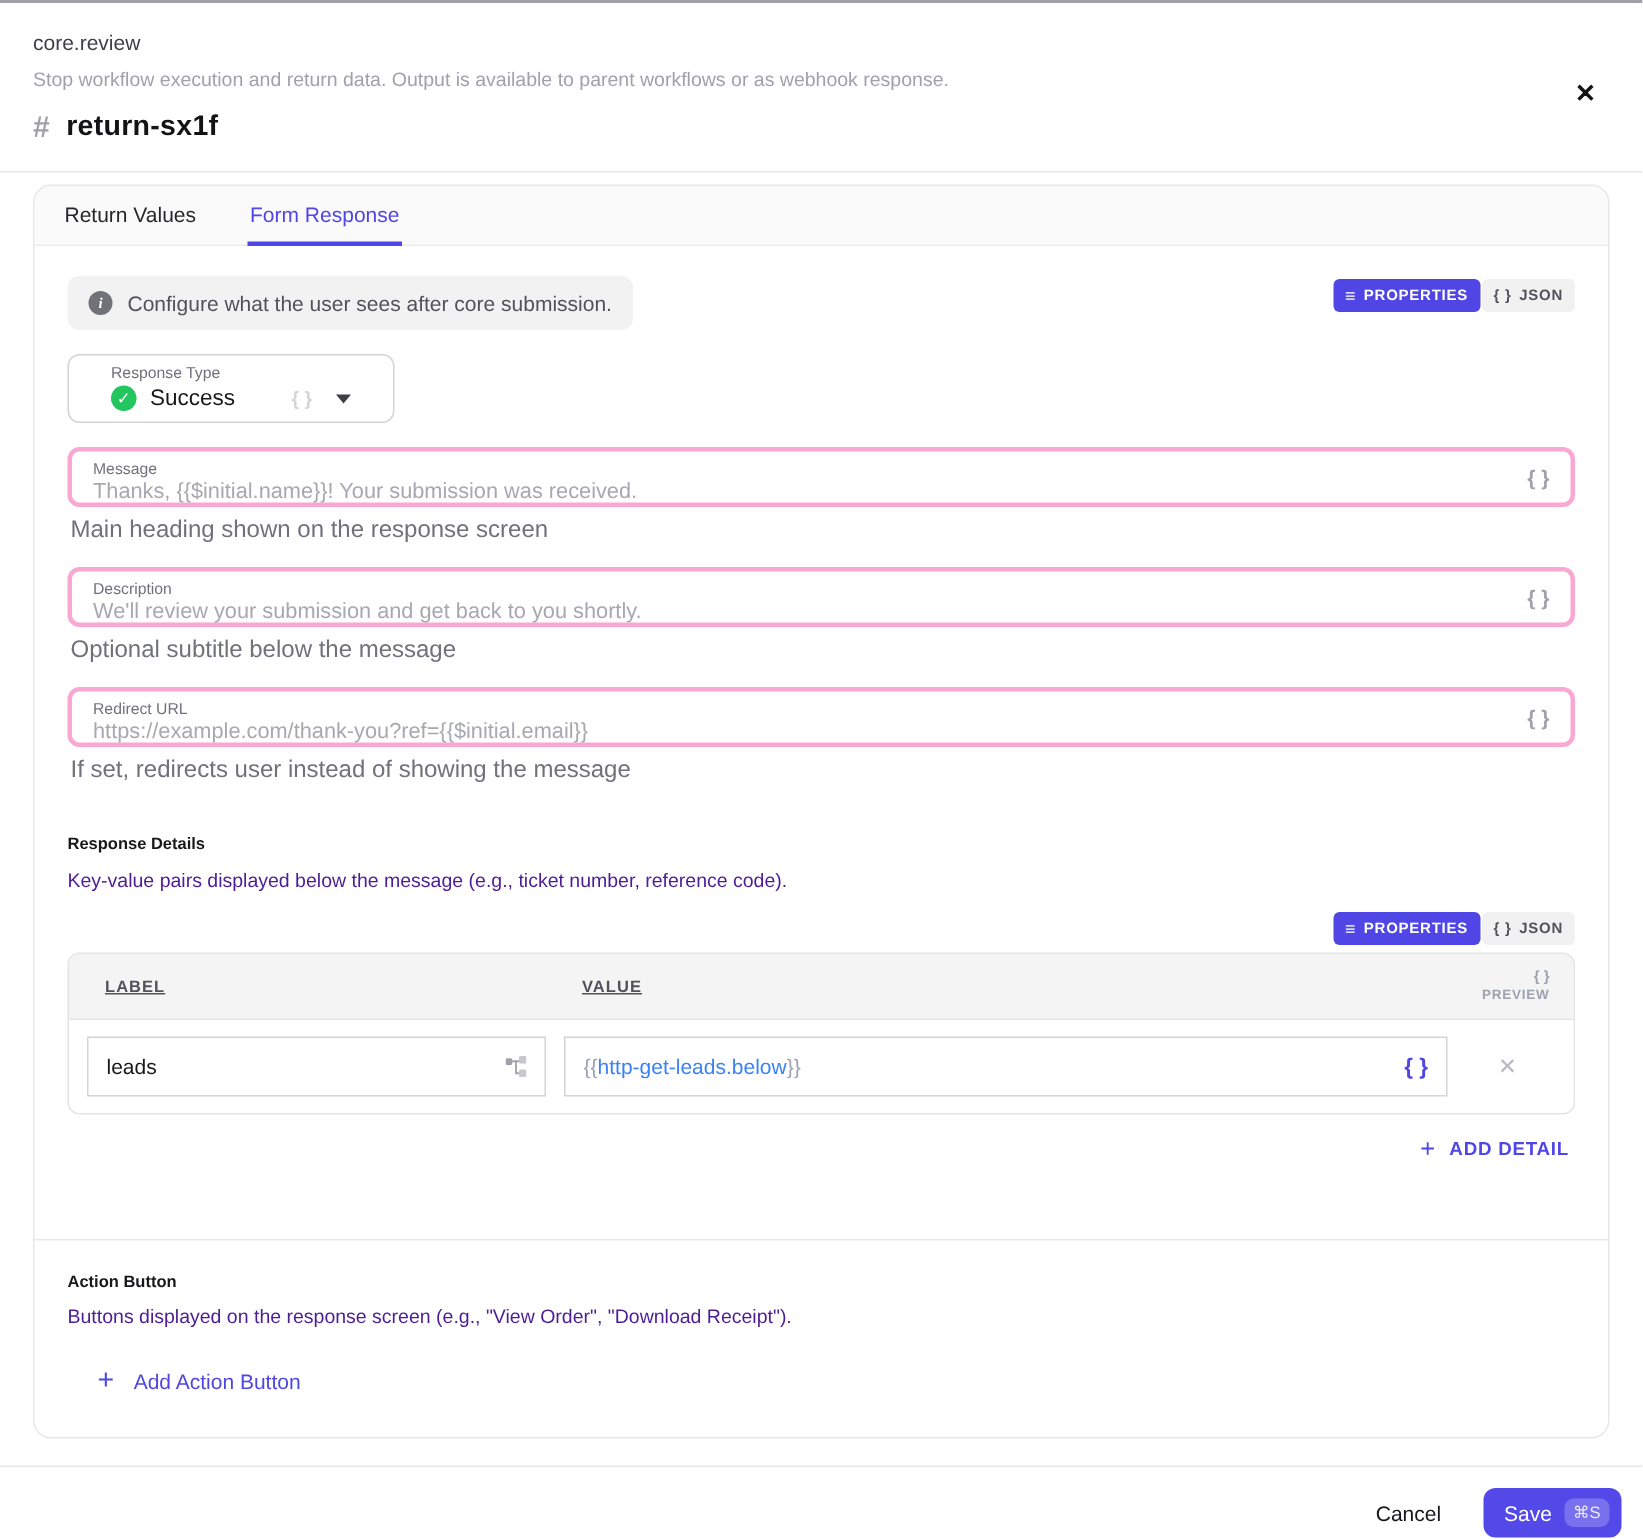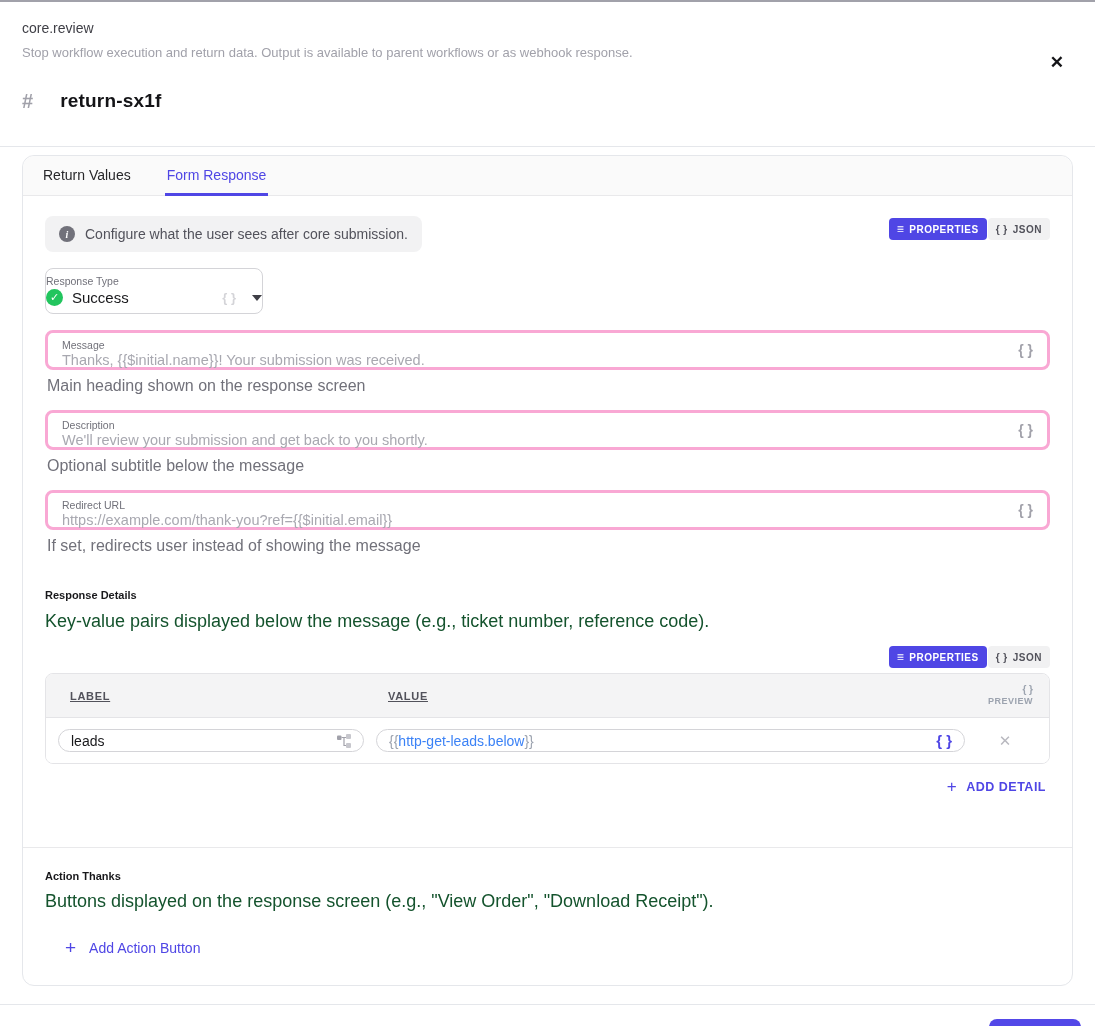--- a/index.html
+++ b/index.html
@@ -9,21 +9,21 @@
     font-family:"Liberation Sans", sans-serif; color:#18181b; position:relative;
   }
   .top-strip { height:2px; background:#a1a1aa; }
 
   
   .modal-header { position:relative; padding:18px 28px 18px 22px; border-bottom:1px solid #e5e7eb; }
   .node-type { font-size:14px; color:#3f3f46; }
   .node-desc { font-size:13px; color:#a1a1aa; margin-top:9px; }
   .title-row { display:flex; align-items:center; gap:11px; margin-top:14px; }
   .hash-glyph { font-size:20px; color:#a1a1aa; font-weight:600; line-height:1; }
-  .node-title { font-size:19px; font-weight:700; color:#141417; margin:16px; letter-spacing:.2px; }
+  .node-title { font-size:19px; font-weight:700; color:#141417; margin:0; letter-spacing:.2px; }
   .close-btn { position:absolute; right:29px; top:50px; border:none; background:none; padding:2px;
     font-size:17px; line-height:1; color:#141417; cursor:pointer; font-weight:600; }
 
   
   .card { margin:8px 22px 0; border:1px solid #e5e7eb; border-radius:12px; background:#fff; }
   .tabbar { display:flex; background:#fafafa; border-bottom:1px solid #e9e9eb;
     border-radius:12px 12px 0 0; padding:0 18px; height:40px; align-items:stretch; }
   .tab { display:flex; align-items:center; padding:0 2px; margin-right:32px; font-size:14px;
     font-weight:500; color:#27272a; border-bottom:3px solid transparent; cursor:pointer; margin-bottom:-1px; }
   .tab.active { color:#4f46e5; border-bottom-color:#4f46e5; }
@@ -39,21 +39,21 @@
   .view-toggle { display:flex; align-items:center; gap:1px; margin-top:2px; }
   .seg { display:flex; align-items:center; gap:5px; height:22px; padding:0 8px; border-radius:4px;
     font-size:10px; font-weight:700; letter-spacing:.5px; cursor:pointer; }
   .seg-props { background:#4f46e5; color:#fff; }
   .seg-json { background:#f1f1f2; color:#52525b; }
   .list-icon { font-size:12px; line-height:1; font-weight:400; }
   .braces-sm { font-weight:700; font-size:10px; }
 
   
   .select-box { margin-top:16px; width:218px; border:1px solid #d4d4d8; border-radius:8px;
-    padding:6px 0 7px; cursor:pointer; background:#fff; }
+    padding:6px 28px 7px; cursor:pointer; background:#fff; }
   .mini-label { font-size:10.5px; color:#71717a; }
   .select-row { display:flex; align-items:center; gap:9px; margin-top:2px; }
   .check-circle { width:17px; height:17px; border-radius:50%; background:#22c55e; color:#fff;
     font-size:11px; display:flex; align-items:center; justify-content:center; flex:0 0 17px; }
   .select-value { font-size:15px; color:#18181b; flex:1; }
   .braces-faint { color:#d4d4d8; font-size:13px; font-weight:700; margin-right:7px; }
   .caret-down { width:0; height:0; border-left:5px solid transparent; border-right:5px solid transparent;
     border-top:6px solid #3f3f46; }
 
   
@@ -63,35 +63,35 @@
     background:#fff; height:40px; }
   .field input { width:100%; border:none; outline:none; background:transparent; padding:0; margin-top:1px;
     font-family:inherit; font-size:14.5px; color:#18181b; }
   .field input::placeholder { color:#a8a8b0; opacity:1; }
   .braces-btn { position:absolute; right:14px; top:50%; transform:translateY(-50%);
     color:#a1a1aa; font-size:14px; font-weight:700; cursor:pointer; background:none; border:none; padding:0; }
   .helper { margin-top:7px; font-size:16px; color:#71717a; padding-left:2px; }
 
   
   .section-h { margin-top:34px; font-size:11px; font-weight:700; color:#18181b; }
-  .section-d { margin-top:10px; font-size:18px; color:#14532d; }
+  .section-d { margin-top:10px; font-size:13px; color:#4c1d95; }
   .toggle-row-right { display:flex; justify-content:flex-end; margin-top:12px; }
 
   
   .kv-table { margin-top:5px; border:1px solid #e4e4e7; border-radius:8px; overflow:hidden; }
   .thead { display:grid; grid-template-columns:306px 1fr 56px; column-gap:12px; align-items:center;
     background:#f4f4f5; border-bottom:1px solid #e4e4e7; height:44px; padding:0 16px 0 24px; }
   .th { font-size:11px; font-weight:700; letter-spacing:.7px; color:#52525b;text-decoration:underline; }
   .th-preview { text-align:right; color:#9ca3af; line-height:1.25; }
   .th-preview .braces-sm { font-size:10px; color:#9ca3af; }
   .th-preview .pv { font-size:9px; font-weight:700; letter-spacing:.5px; }
   .trow { display:grid; grid-template-columns:306px 1fr 56px; column-gap:12px; align-items:center;
     padding:11px 16px 11px 12px; background:#fff; }
-  .cell-box { display:flex; align-items:center; border:1px solid #d4d4d8; border-radius:12px;
-    height:23px; padding:0 12px; background:#fff; }
+  .cell-box { display:flex; align-items:center; border:1px solid #d4d4d8; border-radius:0;
+    height:40px; padding:0 12px; background:#fff; }
   .cell-box input { flex:1; border:none; outline:none; background:transparent; font-family:inherit;
     font-size:14px; color:#18181b; padding:0; min-width:0; }
   .schema-icon { flex:0 0 14px; margin-left:8px; cursor:pointer; }
   .value-text { flex:1; font-size:14px; white-space:nowrap; overflow:hidden; }
   .tok-brace { color:#9ca3af; }
   .tok-ref { color:#3b82f6; }
   .braces-accent { color:#4f46e5; font-size:15px; font-weight:700; cursor:pointer; background:none; border:none; padding:0; }
   .row-remove { text-align:center; color:#b8b8bf; font-size:15px; cursor:pointer; }
 
   .add-detail-row { display:flex; justify-content:flex-end; margin-top:14px; }
@@ -239,21 +239,21 @@
 
       <div class="add-detail-row">
         <button class="add-detail-btn">
           <span class="plus">+</span>
           <span>ADD DETAIL</span>
         </button>
       </div>
 
       <hr class="card-divider">
 
-      <div class="section-h" style="margin-top:22px;">Action Thanks</div>
+      <div class="section-h" style="margin-top:22px;">Action Button</div>
       <div class="section-d" style="margin-top:9px;">Buttons displayed on the response screen (e.g., "View Order", "Download Receipt").</div>
 
       <button class="add-action-btn">
         <span class="plus">+</span>
         <span>Add Action Button</span>
       </button>
 
     </div>
   </div>
 

